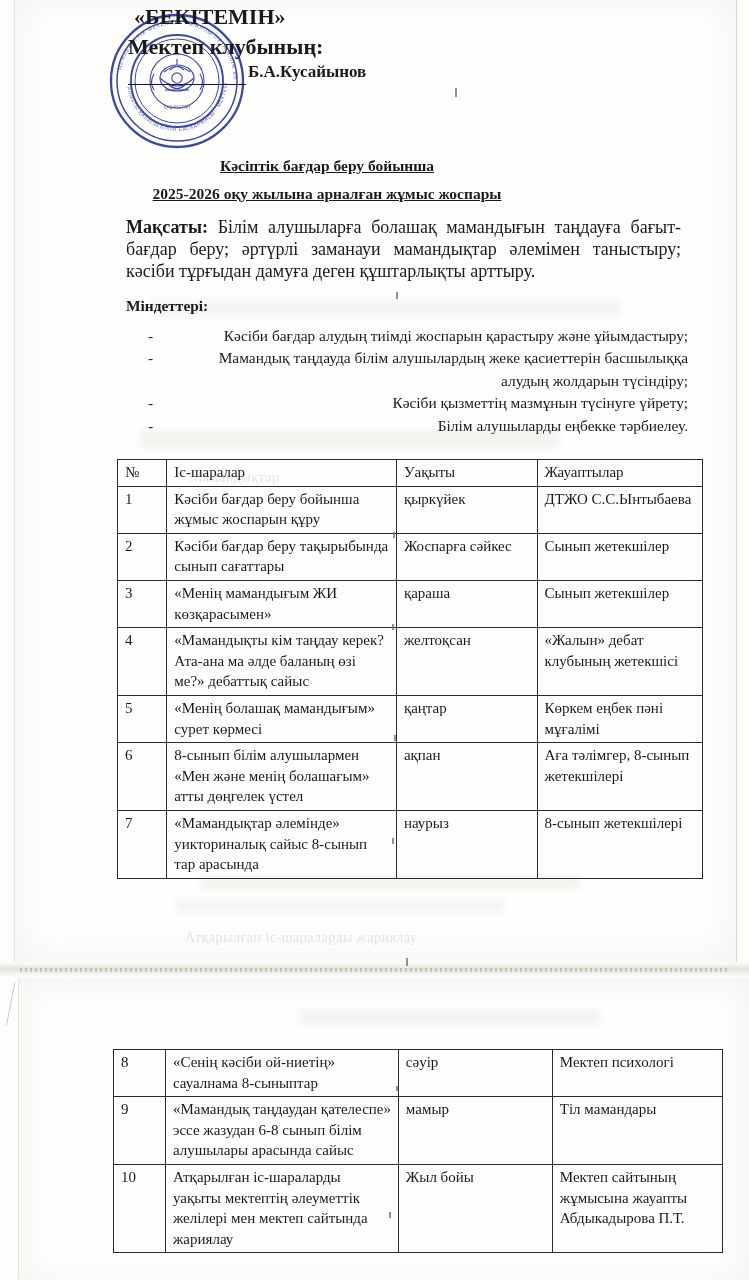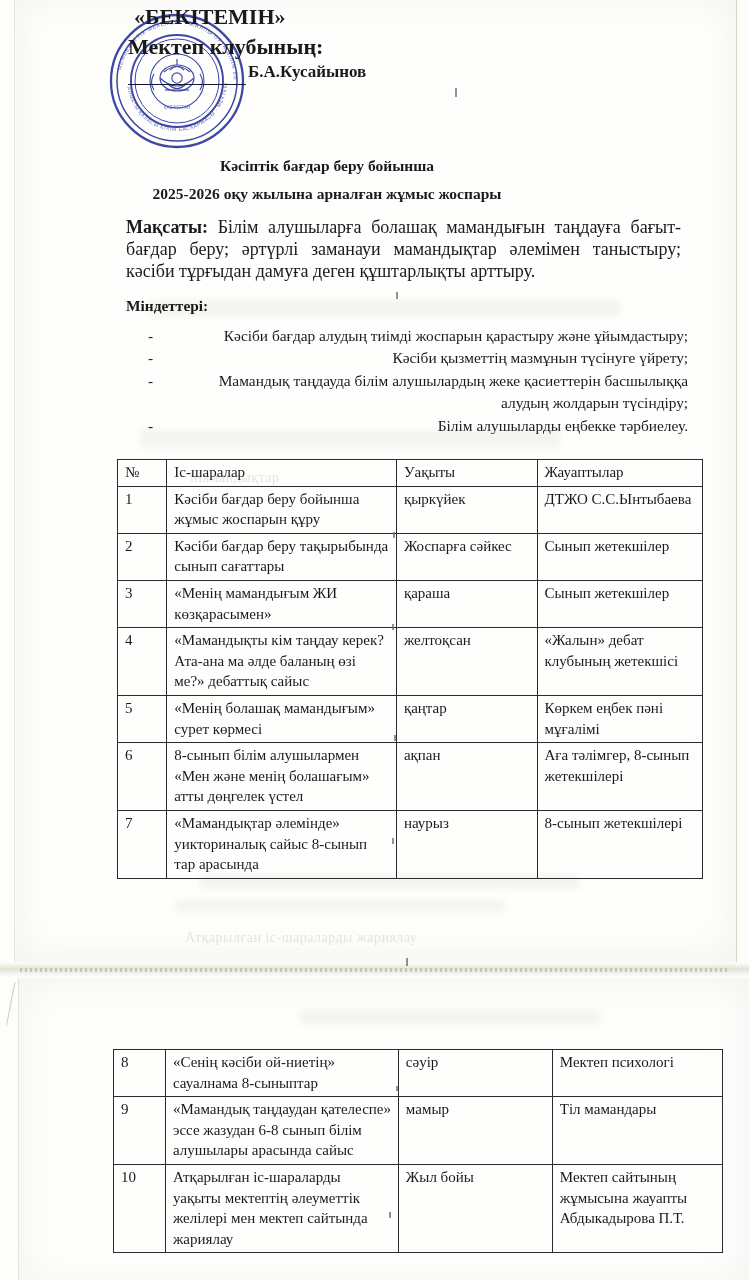--- a/index.html
+++ b/index.html
@@ -128,20 +128,21 @@
 
   
   .doc-title {
     position: absolute;
     left: 14px;
     width: 626px;
     text-align: center;
     font-weight: bold;
     font-size: 15.5px;
     z-index: 3;
+    text-decoration: underline;
   }
   #title-main  { top: 157px; }
   #title-year  { top: 185px; }
 
   
   .para {
     position: absolute;
     left: 126px;
     width: 555px;
     font-size: 18px;
@@ -319,22 +320,22 @@
 </div>
 
 <div class="doc-title" id="title-main">Кәсіптік бағдар беру бойынша</div>
 <div class="doc-title" id="title-year">2025-2026 оқу жылына арналған жұмыс жоспары</div>
 
 <div class="para" id="goal-para"><b>Мақсаты:</b><span> Білім алушыларға болашақ мамандығын таңдауға бағыт-бағдар беру; әртүрлі заманауи мамандықтар әлемімен таныстыру; кәсіби тұрғыдан дамуға деген құштарлықты арттыру.</span></div>
 
 <div id="tasks-label">Міндеттері:</div>
 <ul id="tasks-list">
   <li>Кәсіби бағдар алудың тиімді жоспарын қарастыру және ұйымдастыру;</li>
+  <li>Мамандық таңдауда білім алушылардың жеке қасиеттерін басшылыққа алудың жолдарын түсіндіру;</li>
   <li>Кәсіби қызметтің мазмұнын түсінуге үйрету;</li>
-  <li>Мамандық таңдауда білім алушылардың жеке қасиеттерін басшылыққа алудың жолдарын түсіндіру;</li>
   <li>Білім алушыларды еңбекке тәрбиелеу.</li>
 </ul>
 
 <table class="plan-table" id="table-one">
   <thead>
     <tr>
       <th class="col-num">№</th>
       <th class="col-act">Іс-шаралар</th>
       <th class="col-time">Уақыты</th>
       <th class="col-resp">Жауаптылар</th>

